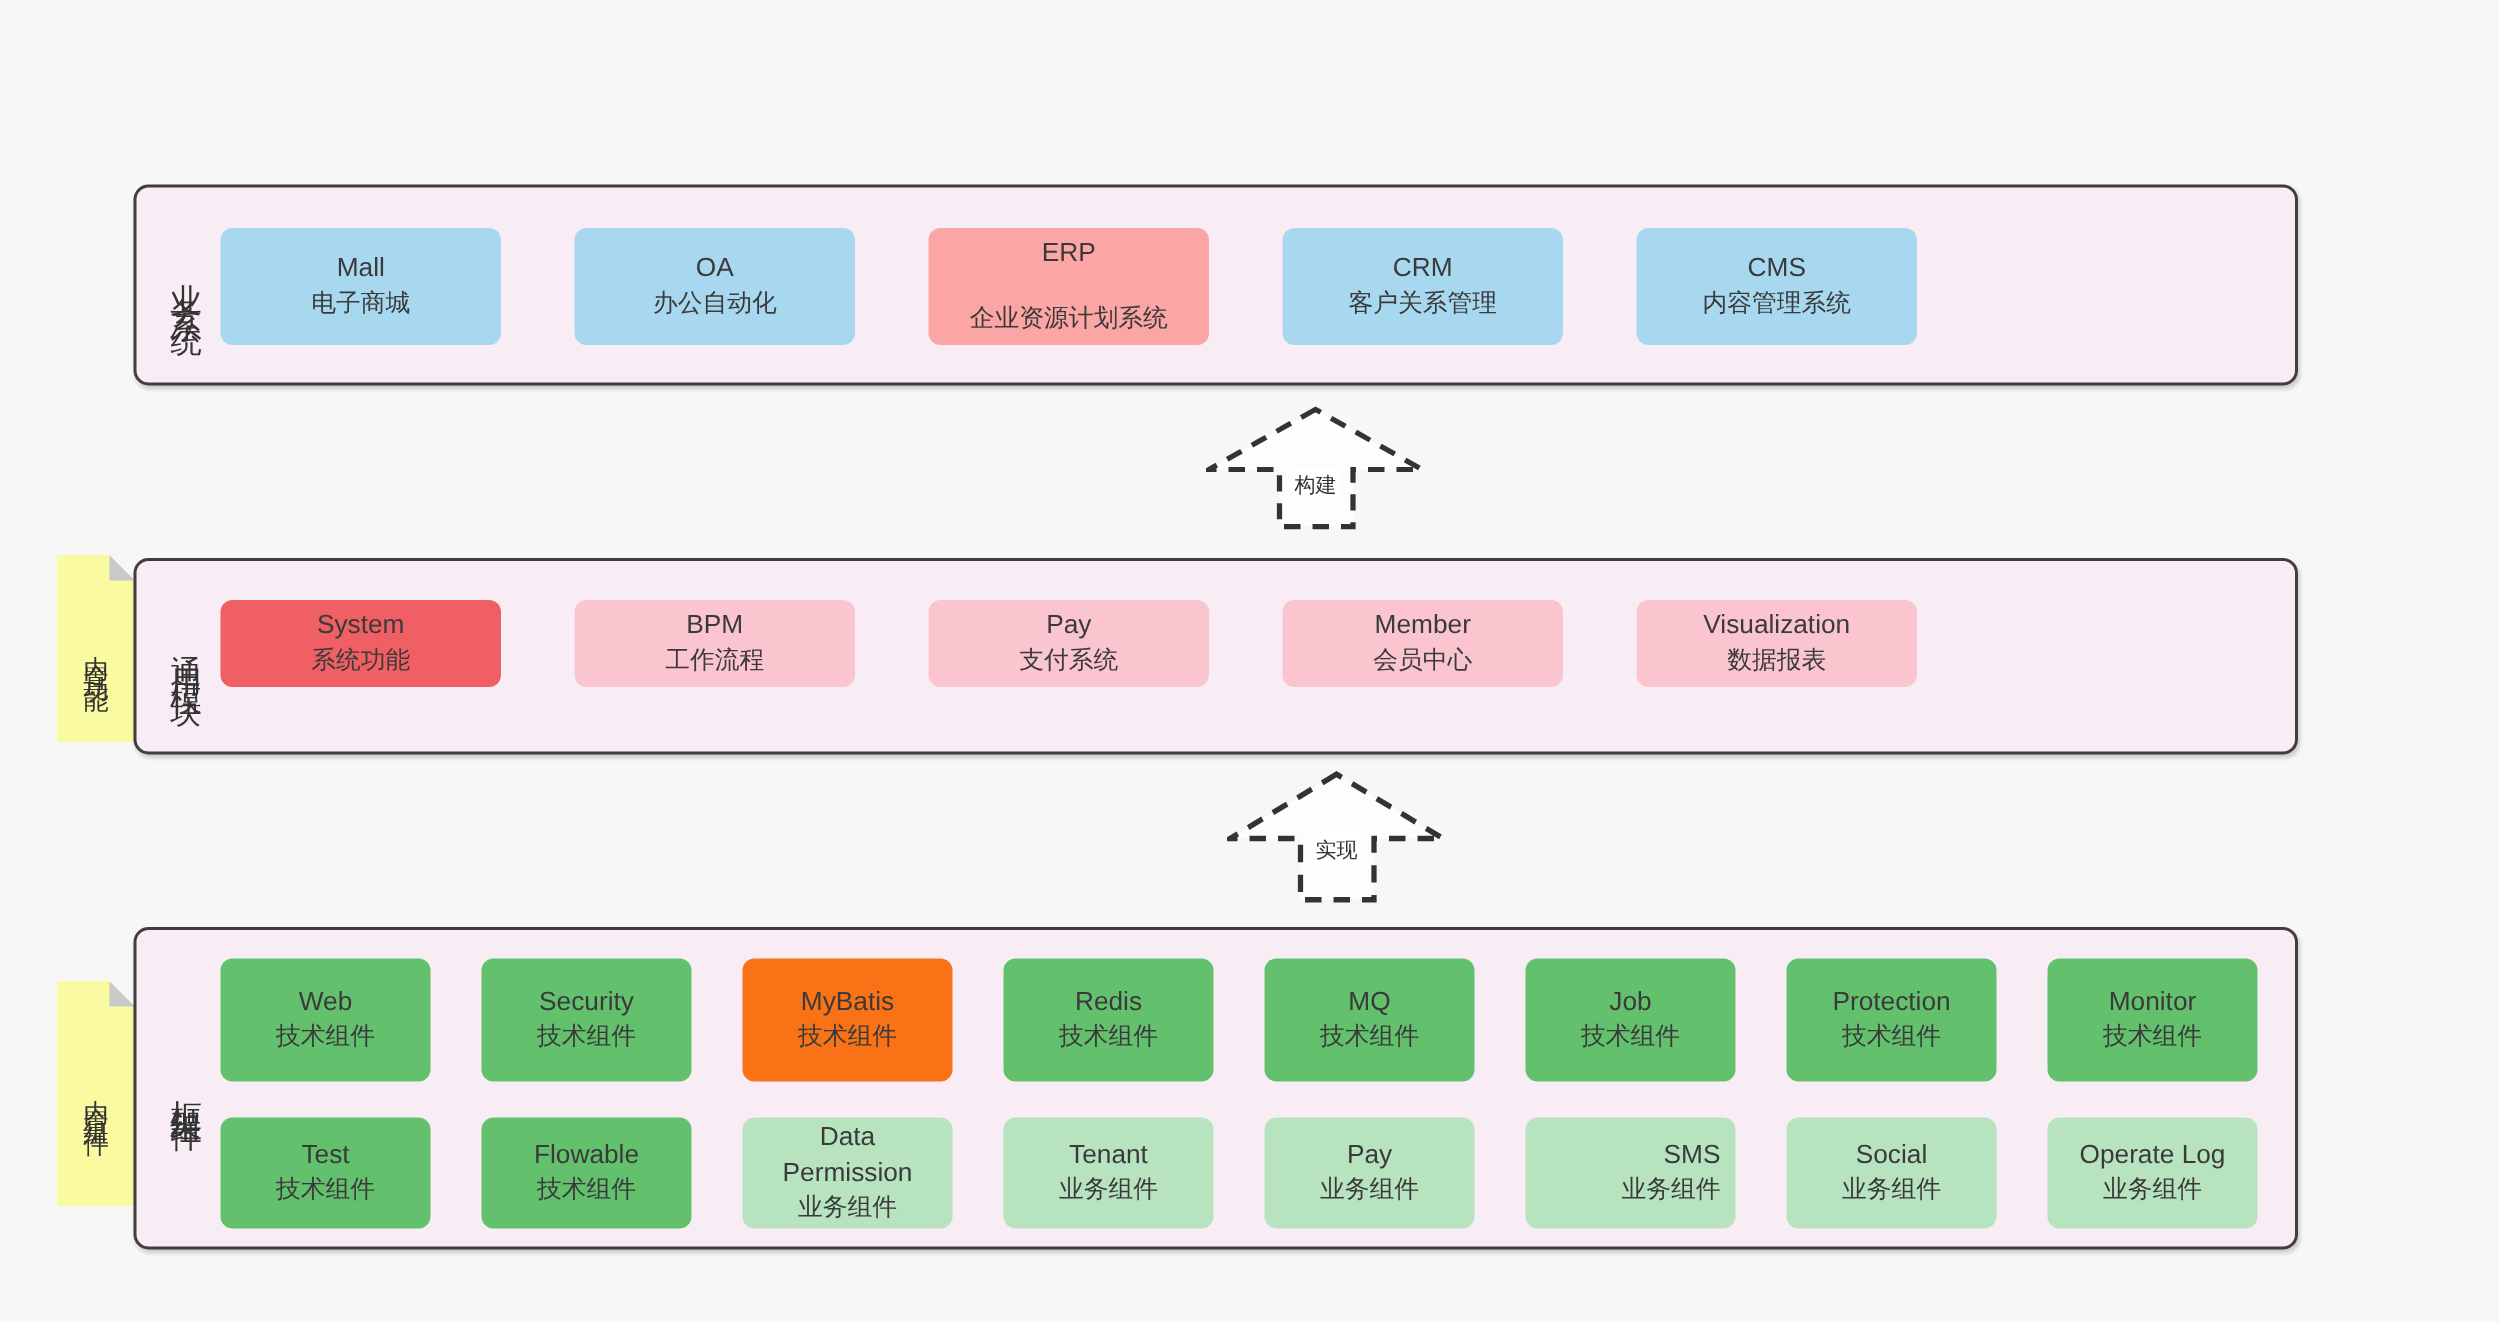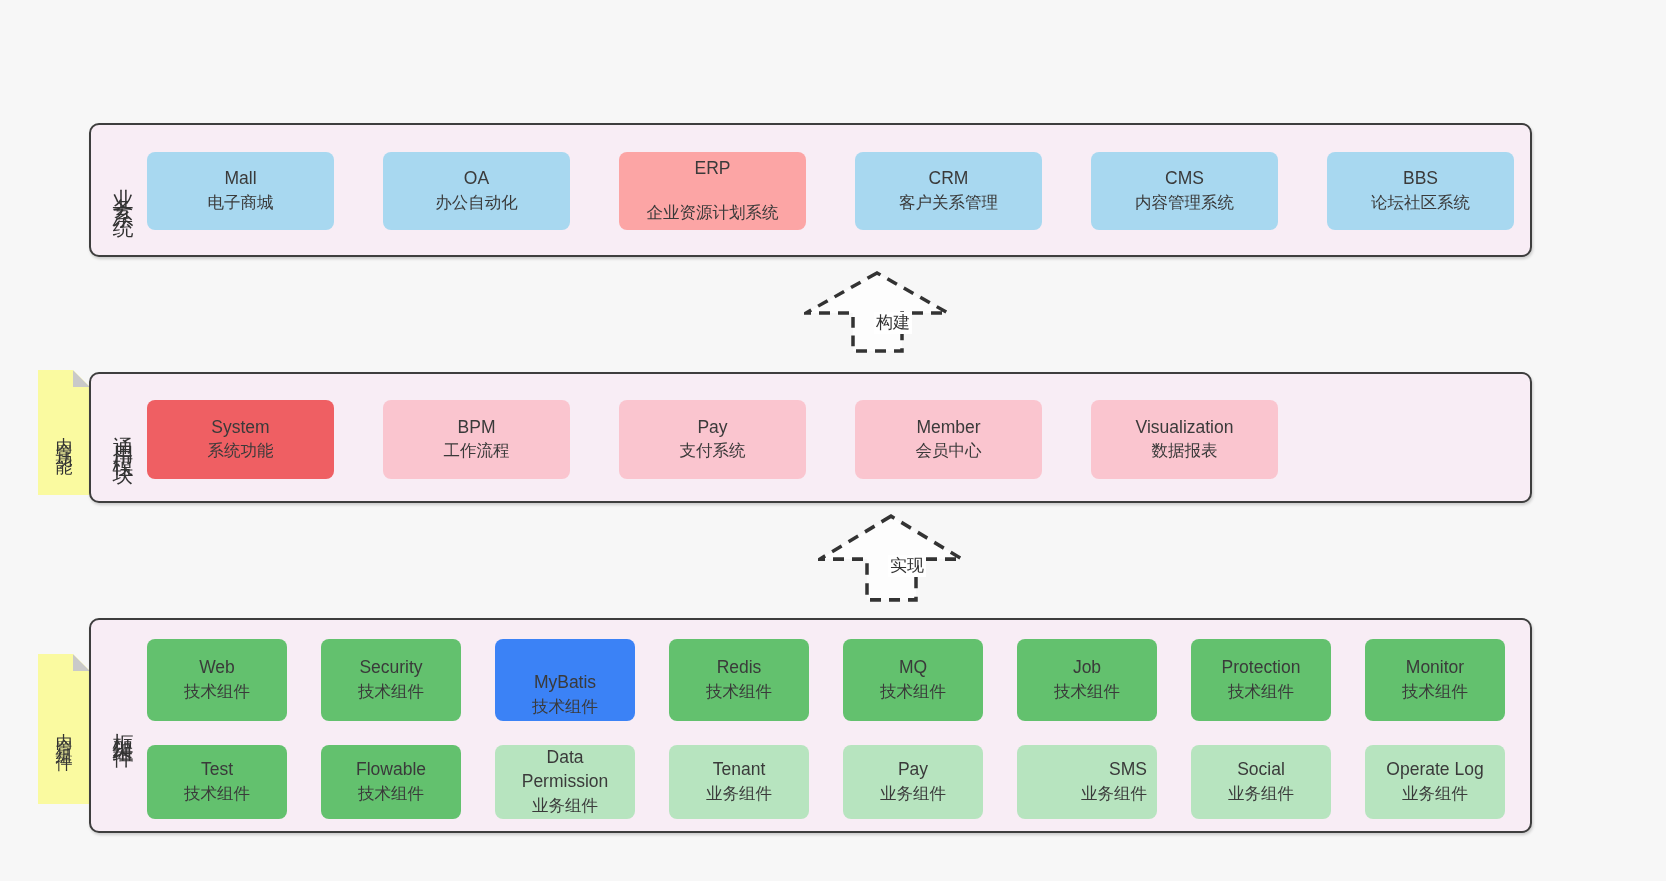--- a/index.html
+++ b/index.html
@@ -60,21 +60,21 @@
     border-radius:8px;
     display:flex;
     flex-direction:column;
     justify-content:center;
     align-items:center;
     text-align:center;
     color:#3a3a3a;
     box-sizing:border-box;
     padding:2px 10px;
   }
-  #band-common .row .box   { height:79px; }
+  #band-common .row .box   { height:58px; }
   #band-framework .row .box { width:140px; }
   #band-framework .row-1 .box { height:82px; }
   #band-framework .row-2 .box { height:74px; }
 
   .box-en { font-size:17.5px; line-height:1.35; }
   .box-zh { font-size:16.5px; line-height:1.45; }
 
   
   .sticky {
     position:absolute;
@@ -119,26 +119,25 @@
     stroke:#333;
     stroke-width:3.5;
     stroke-dasharray:11 8;
     stroke-linecap:butt;
   }
   .arrow-label {
     position:absolute;
     left:50%; top:42px;
     transform:translateX(-50%);
     background:#ffffff;
-    font-size:17px;
+    font-size:14px;
     line-height:22px;
     padding:0 2px;
     color:#333;
     white-space:nowrap;
-    margin-left:16px;
   }
 </style>
 </head>
 <body>
 
 <div class="page">
 
   <section class="band" id="band-business">
     <div class="band-label">业务系统</div>
     <div class="row row-1">
@@ -155,24 +154,20 @@
           <div class="box-zh">企业资源计划系统</div>
         </div>
         <div class="box" style="background: rgb(168, 216, 240);">
           <div class="box-en">CRM</div>
           <div class="box-zh">客户关系管理</div>
         </div>
         <div class="box" style="background: rgb(168, 216, 240);">
           <div class="box-en">CMS</div>
           <div class="box-zh">内容管理系统</div>
         </div>
-        <div class="box" style="background: rgb(168, 216, 240);">
-          <div class="box-en">BBS</div>
-          <div class="box-zh">论坛社区系统</div>
-        </div>
       </div>
   </section>
 
   <div class="arrow" id="arrow-build">
     <svg viewBox="0 0 146 86" preserveAspectRatio="none">
       <polygon points="73,3 2,44 49,44 49,83 98,83 98,44 144,44"></polygon>
     </svg>
     <div class="arrow-label">构建</div>
   </div>
 
@@ -221,21 +216,21 @@
     <div class="band-label">框架组件</div>
     <div class="row row-1">
         <div class="box" style="background: rgb(99, 193, 110);">
           <div class="box-en">Web</div>
           <div class="box-zh">技术组件</div>
         </div>
         <div class="box" style="background: rgb(99, 193, 110);">
           <div class="box-en">Security</div>
           <div class="box-zh">技术组件</div>
         </div>
-        <div class="box" style="background: #3b82f6; justify-content: flex-end;">
+        <div class="box" style="background: #f97316;">
           <div class="box-en">MyBatis</div>
           <div class="box-zh">技术组件</div>
         </div>
         <div class="box" style="background: rgb(99, 193, 110);">
           <div class="box-en">Redis</div>
           <div class="box-zh">技术组件</div>
         </div>
         <div class="box" style="background: rgb(99, 193, 110);">
           <div class="box-en">MQ</div>
           <div class="box-zh">技术组件</div>

